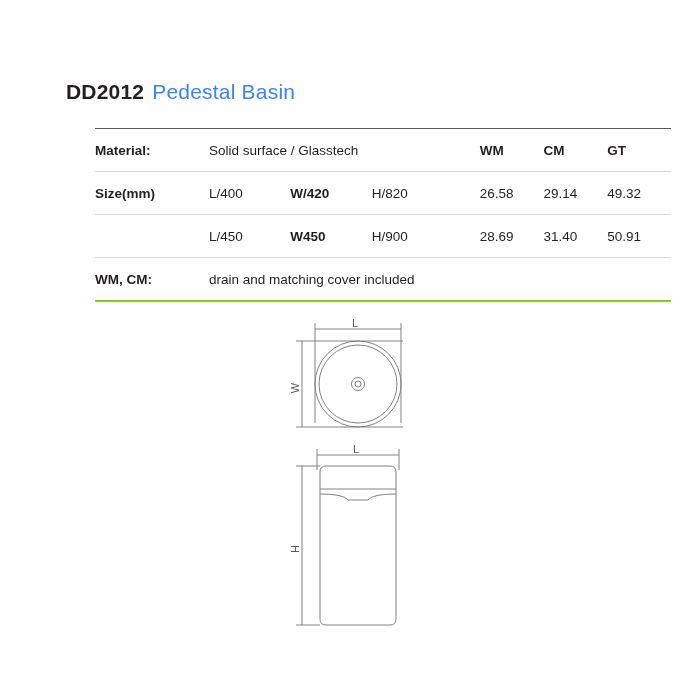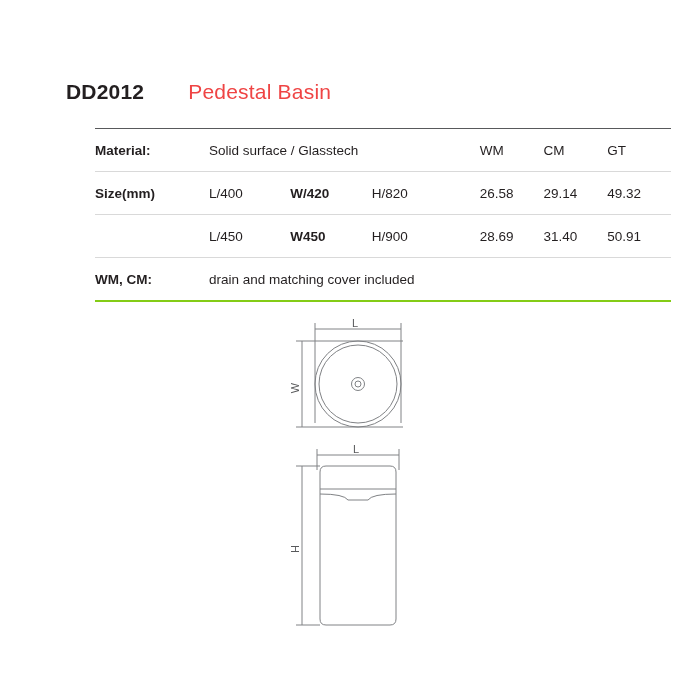--- a/index.html
+++ b/index.html
@@ -34,22 +34,21 @@
   .title-code {
     font-size: 21px;
     font-weight: bold;
     letter-spacing: 0.2px;
     color: #231f20;
   }
   .title-name {
     font-size: 21px;
     font-weight: normal;
     letter-spacing: 0.2px;
-    color: #ef4444;
-    margin-left: 36px;
+    color: #3b82f6;
   }
   
   .spec-table {
     position: absolute;
     left: 62px;
     top: 128px;
     width: 576px;
     border-collapse: collapse;
     font-size: 13.5px;
     margin-left: 29px;
@@ -70,21 +69,21 @@
   }
   .c-label   { width: 118px; }
   .c-v1      { width: 84px; }
   .c-v2      { width: 84px; font-weight: bold; }
   .c-v3      { width: 112px; }
   .c-wm      { width: 66px; }
   .c-cm      { width: 66px; }
   .c-gt      { width: 66px; }
   .val { white-space: nowrap; }
   .matl { white-space: nowrap; }
-  .hdr { font-weight: normal; }
+  .hdr { font-weight: bold; }
   .note { white-space: nowrap; }
   
   .drawing {
     position: absolute;
     left: 0;
     top: 0;
     width: 700px;
     height: 700px;
     pointer-events: none;
   }

